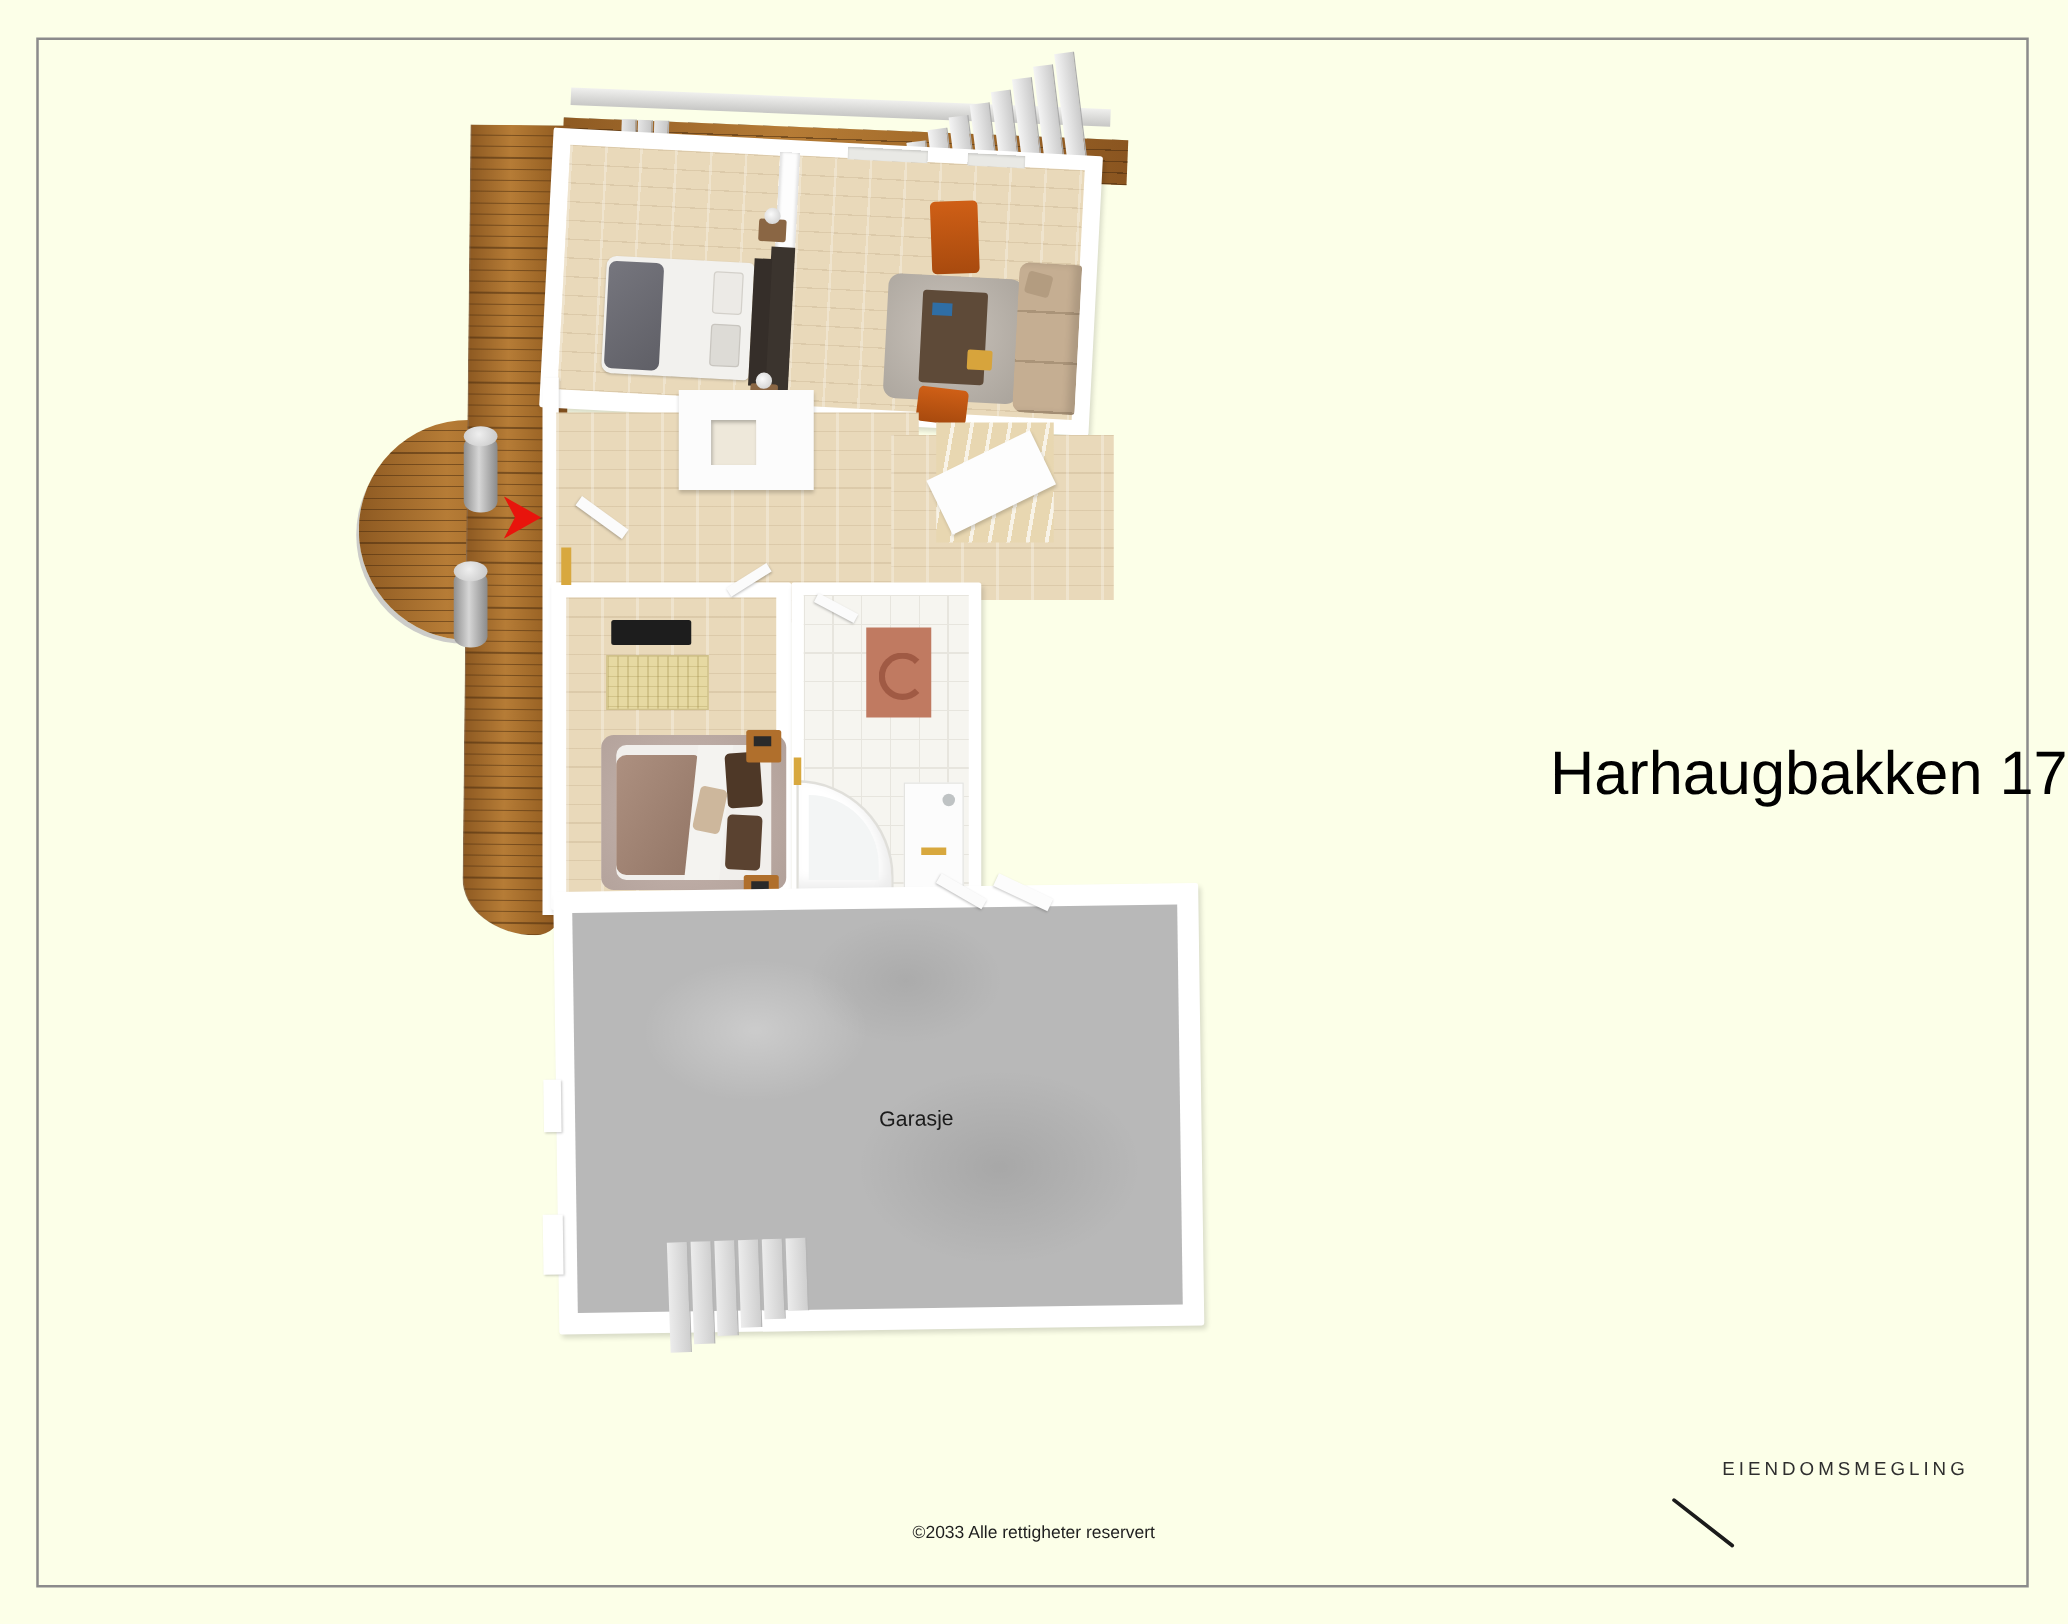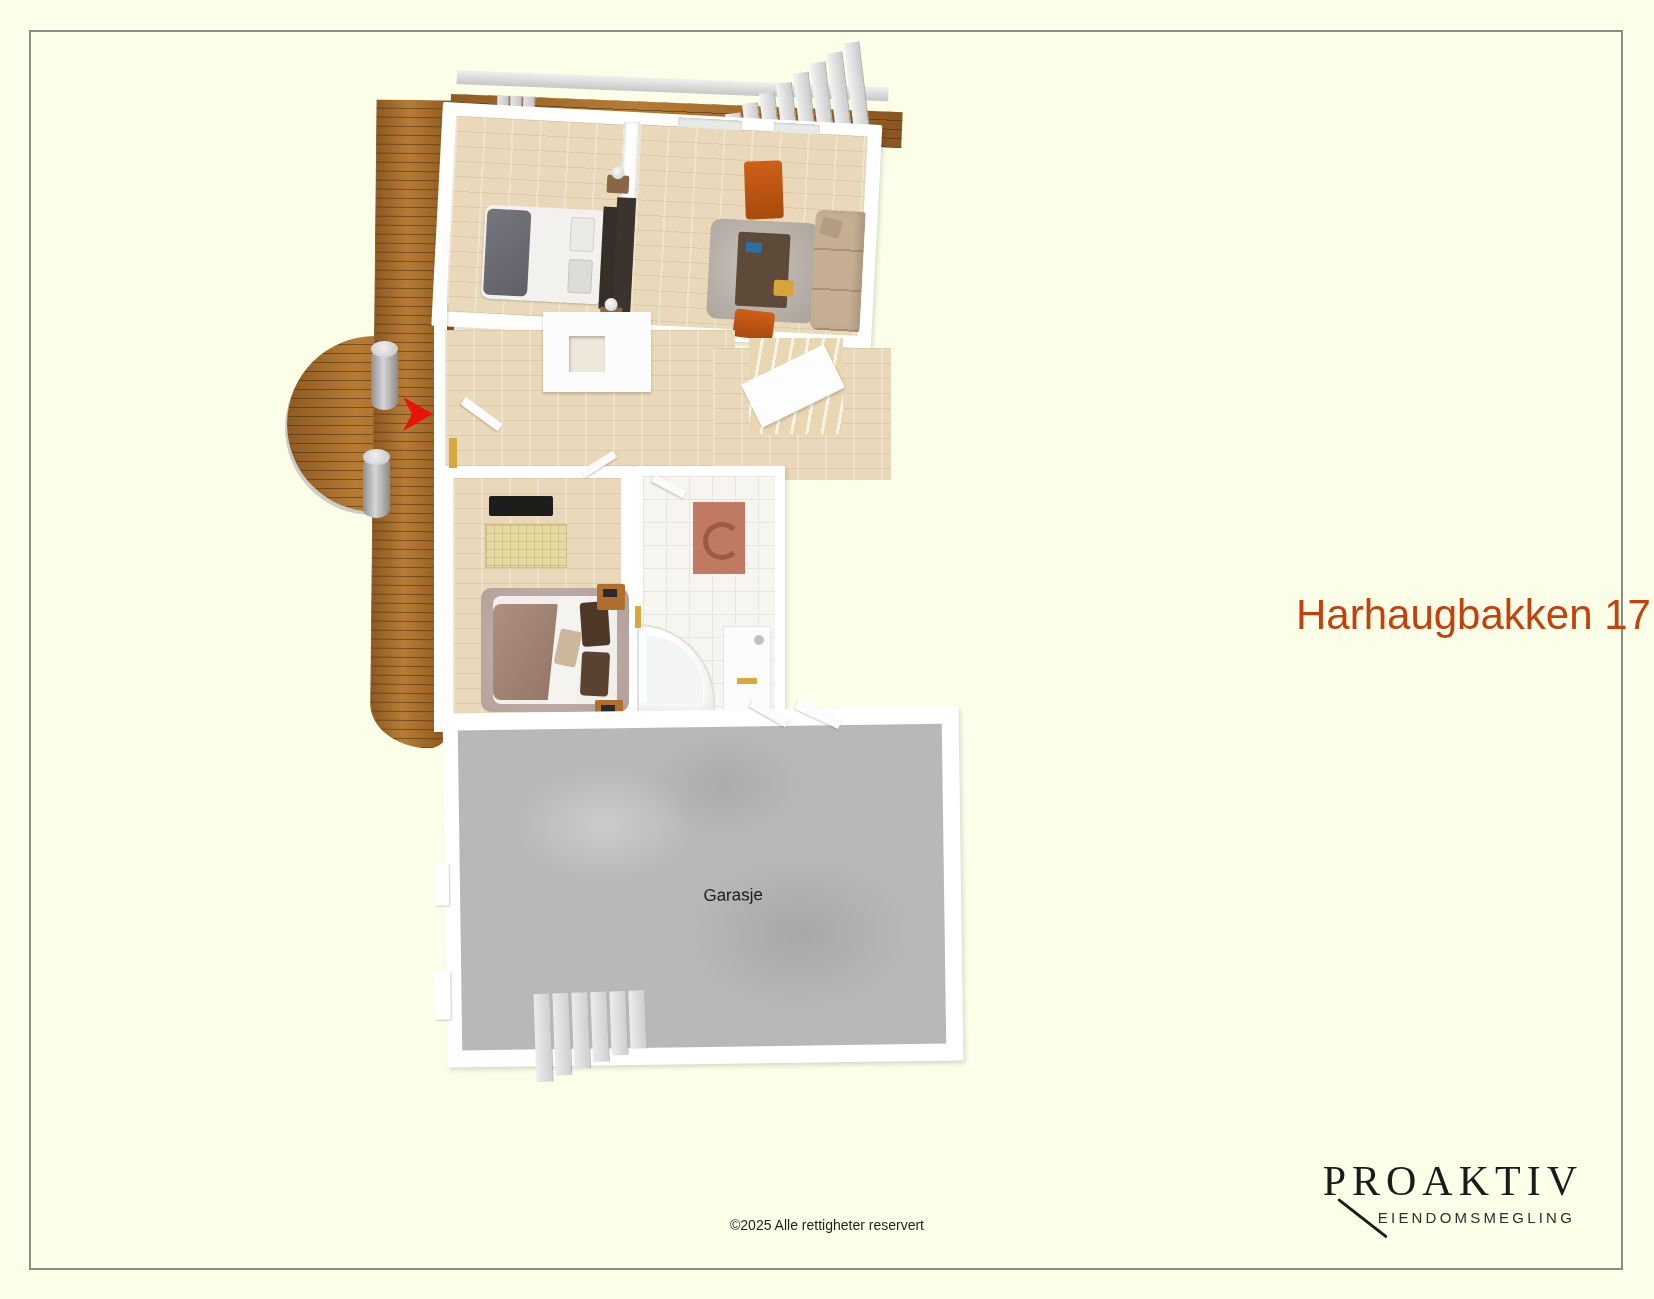--- a/index.html
+++ b/index.html
@@ -2,21 +2,21 @@
 <html><head>
 <meta charset="utf-8">
 <style>
   html,body{margin:0;padding:0}
   body{position:relative;width:1654px;height:1299px;background:#FCFFE8;
        font-family:"Liberation Sans",sans-serif;overflow:hidden}
   .frame{position:absolute;left:29px;top:30px;width:1590px;height:1236px;
          border:2px solid #8B8B8B;pointer-events:none}
 
   
-  .title{position:absolute;left:1296px;top:591px;font-size:42px;color:#c2410c;white-space:nowrap}
+  .title{position:absolute;left:1240px;top:591px;font-size:49px;color:#000000;white-space:nowrap}
   .copyright{position:absolute;left:0;right:0;top:1217px;text-align:center;font-size:14px;color:#1e1e1e}
   .logo{position:absolute;right:77px;top:1160px;width:290px;text-align:right}
   .logo-name{font-family:"Liberation Serif","DejaVu Serif",serif;font-size:42px;line-height:1;
              letter-spacing:6px;margin-right:-6px;color:#1b1b1b}
   .logo-tail{position:absolute;left:52px;top:38px;width:62px;height:3px;background:#1b1b1b;
              transform:rotate(38deg);transform-origin:left top;border-radius:2px}
   .logo-sub{margin-top:7px;font-size:15px;letter-spacing:3.2px;color:#2e2e2e;margin-right:2px}
 
   
   .plan{position:absolute;left:285px;top:50px;width:700px;height:1040px}
@@ -287,19 +287,18 @@
   <div class="door-leaf dl2"></div>
   <div class="door-leaf dl3"></div>
   <div class="door-leaf dl4"></div>
   <div class="threshold th1"></div>
   <div class="threshold th2"></div>
   <div class="threshold th3"></div>
   <div class="entrance-arrow"></div>
 </div>
 
 <div class="title">Harhaugbakken 17</div>
-<div class="copyright">©2025 Alle rettigheter reservert</div>
+<div class="copyright">©2033 Alle rettigheter reservert</div>
 
 <div class="logo">
-  <div class="logo-name">PROAKTIV</div>
   <div class="logo-tail"></div>
   <div class="logo-sub">EIENDOMSMEGLING</div>
 </div>
 
 </body></html>

